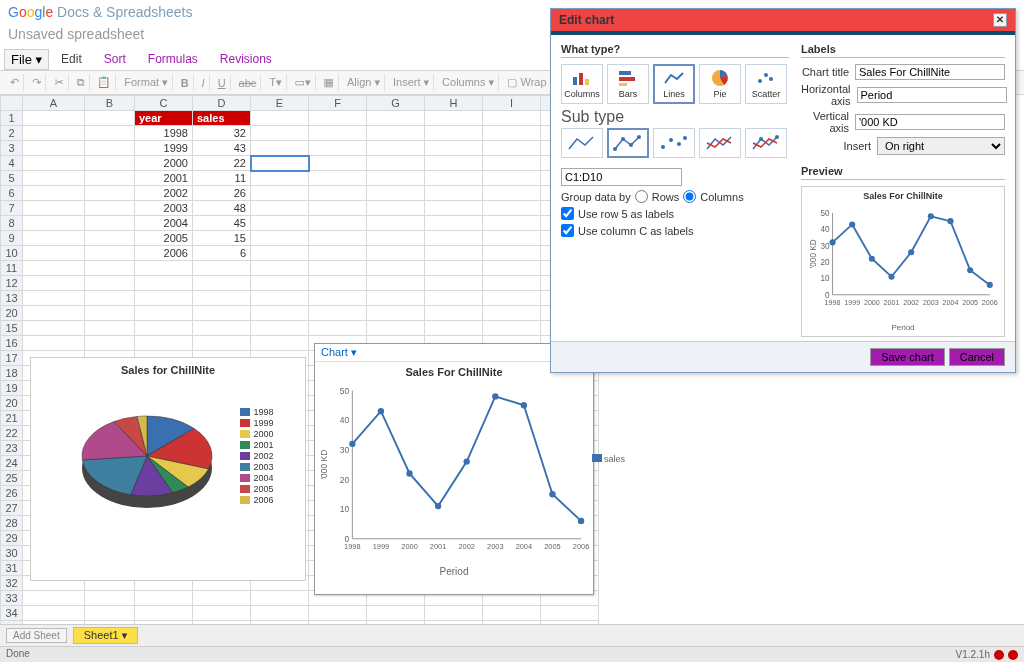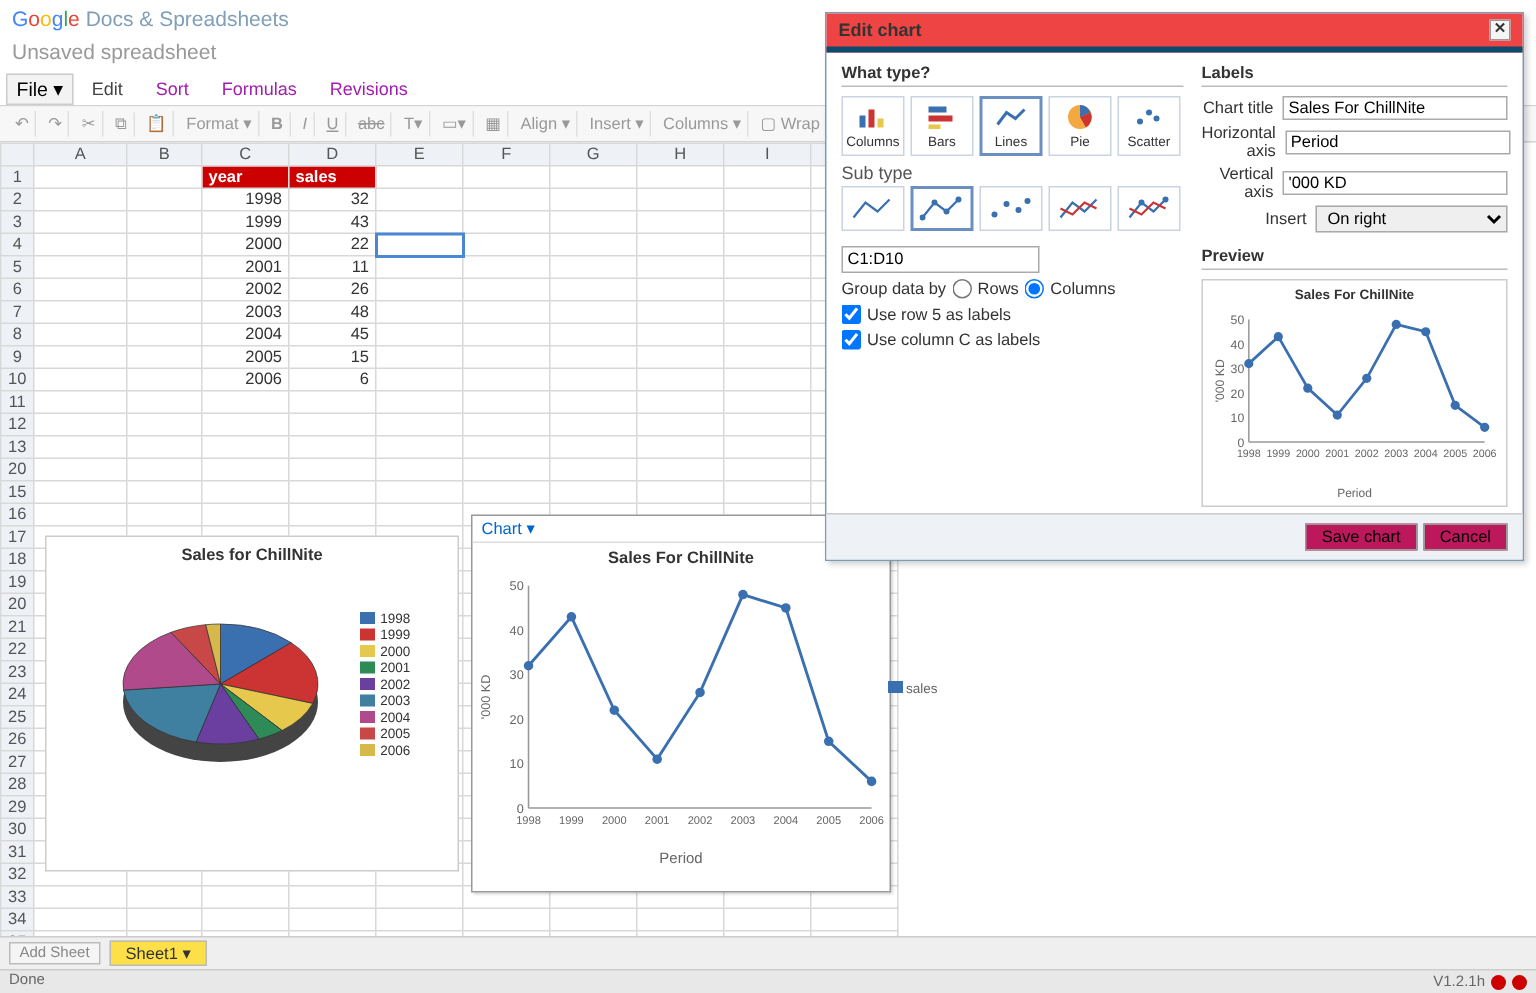--- a/index.html
+++ b/index.html
@@ -52,35 +52,35 @@
 .dlg-title { background:#ef4444; padding:4px 8px; font-weight:bold; font-size:12px; border-bottom:4px solid #0c4a6e; display:flex; justify-content:space-between; align-items:center;}
 .dlg-close{width:14px;height:14px;border:1px solid #999;font-size:10px;line-height:12px;text-align:center;cursor:pointer;background:#f5f5f5}
 .dlg-body { padding:8px 10px 4px 10px; display:flex; gap:12px;justify-content:flex-end; }
 .dlg-left{flex:1}
 .dlg-right{width:204px}
 .sect-label { border-bottom:1px solid #bbb; font-weight:bold; font-size:11px; padding-bottom:2px; margin-bottom:6px; }
 .type-row { display:flex; gap:4px; margin-bottom:4px; }
 .type-btn { width:42px; height:40px; border:1px solid #c8d4e0; display:flex; flex-direction:column; align-items:center; justify-content:center; font-size:9px; cursor:pointer; gap:2px;}
 .type-btn.sel{border:2px solid #6a8fc0}
 .type-btn svg{width:22px;height:18px}
-.subtype-label{font-size:12px;color:#555;margin:2px 0}
+.subtype-label{font-size:16px;color:#555;margin:2px 0}
 .subtype-row{display:flex;gap:4px;margin-bottom:10px}
 .subtype-btn{width:42px;height:30px;border:1px solid #c8d4e0;display:flex;align-items:center;justify-content:center;cursor:pointer}
 .subtype-btn.sel{border:2px solid #6a8fc0}
 .subtype-btn svg{width:30px;height:20px}
-.data-input{width:132px;border:1px solid #aaa;padding:2px 3px;font-size:11px}
+.data-input{width:121px;border:1px solid #aaa;padding:2px 3px;font-size:11px}
 .radio-row,.check-row{font-size:11px;margin:4px 0;display:flex;align-items:center;gap:4px}
 .lbl-field{display:flex;align-items:center;gap:6px;margin:3px 0;font-size:11px}
 .lbl-field label{width:70px;text-align:right}
 .lbl-field input,.lbl-field select{flex:1;border:1px solid #aaa;padding:1px 3px;font-size:11px}
 .preview-box{border:1px solid #ccc;padding:4px;margin-top:4px}
 .preview-title{text-align:center;font-weight:bold;font-size:9px}
 .preview-svg{width:100%;height:120px}
 .dlg-buttons{display:flex;justify-content:flex-end;gap:4px;padding:6px 10px;background:#eef2f6;border-top:1px solid #ccc}
-.dlg-buttons button{border:1px solid #999;background:#be185d;padding:2px 10px;font-size:11px;cursor:pointer}
+.dlg-buttons button{border:1px solid #999;background:#a21caf;padding:2px 10px;font-size:11px;cursor:pointer}
 </style>
 </head>
 <body>
 
 <div class="header">
   <span class="brand">
     <span class="g1">G</span><span class="g2">o</span><span class="g3">o</span><span class="g4">g</span><span class="g5">l</span><span class="g6">e</span>
     <span>Docs &amp; Spreadsheets</span>
   </span>
 </div>

